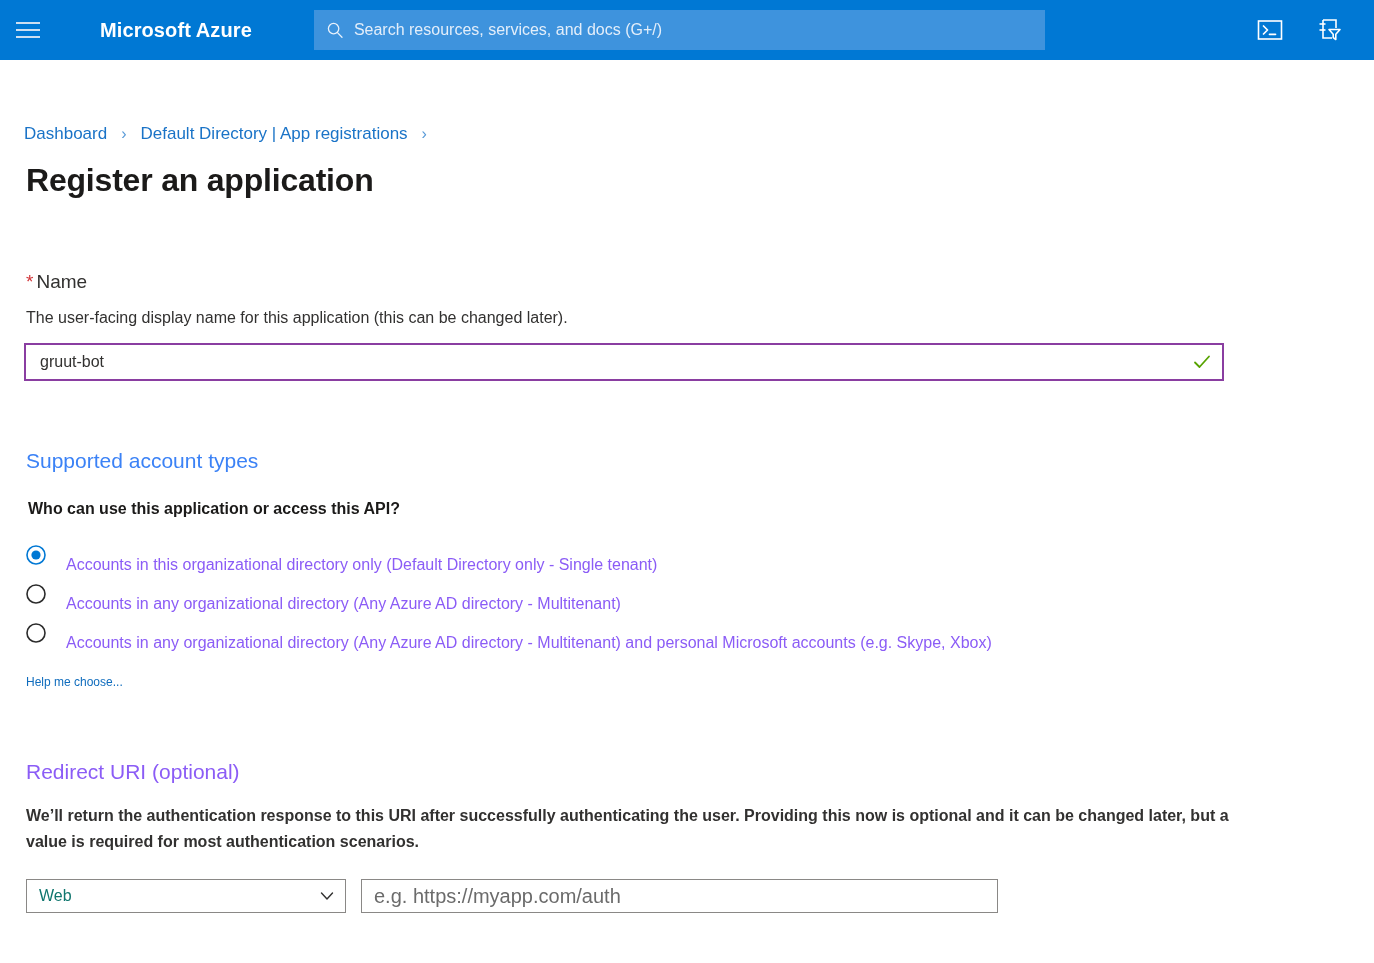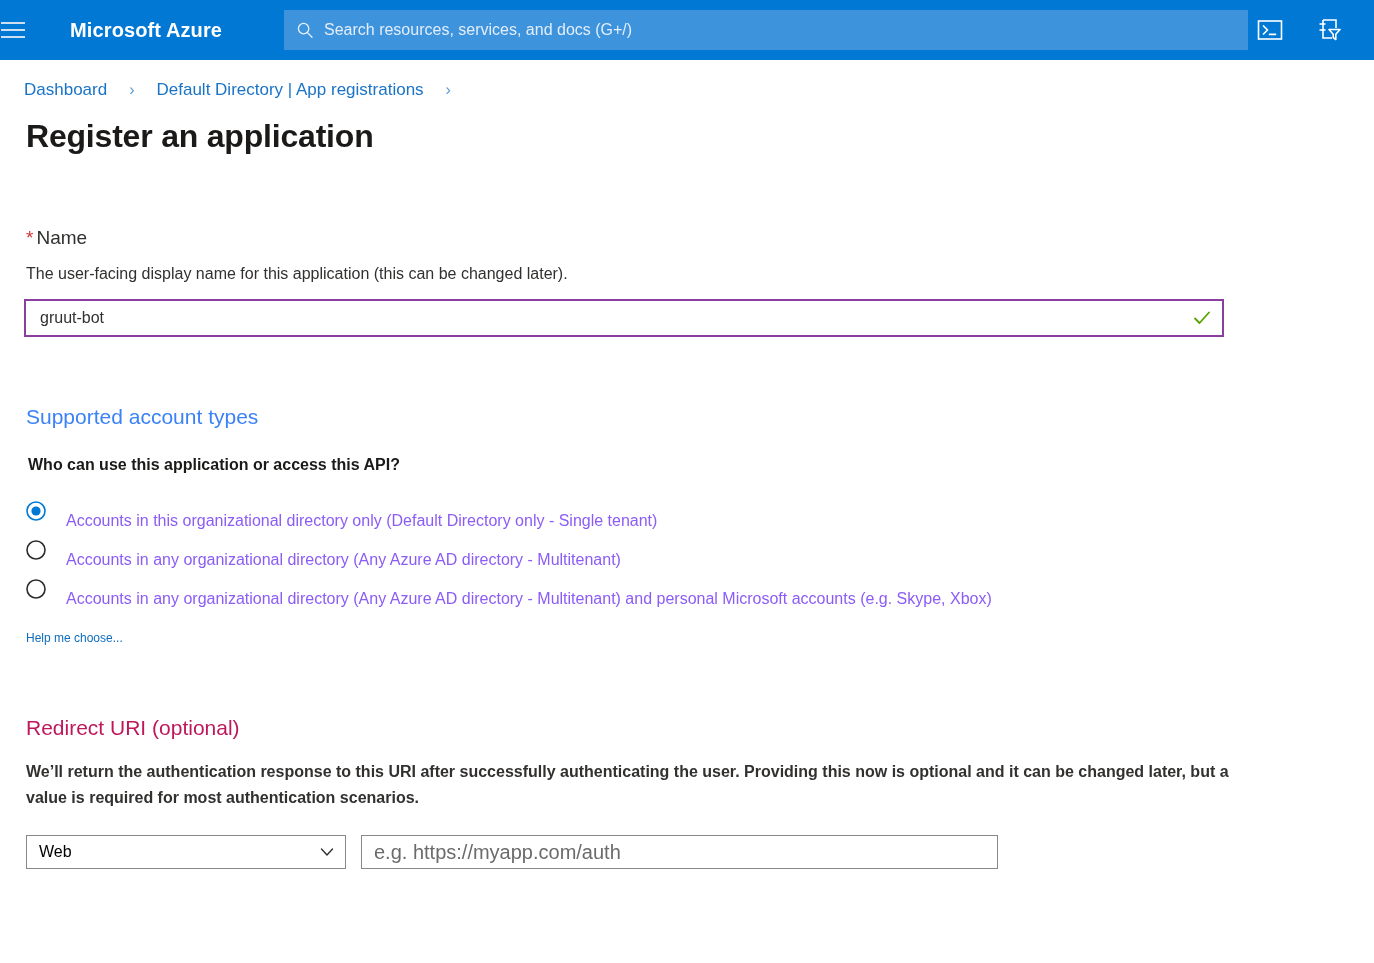--- a/index.html
+++ b/index.html
@@ -45,21 +45,21 @@
     font-weight: 600;
     letter-spacing: 0.1px;
     margin-left: 44px;
     margin-right: 0;
     white-space: nowrap;
     cursor: pointer;
   }
   .searchwrap {
     flex: 0 0 auto;
     margin-left: 62px;
-    width: 964px;
+    width: 731px;
     height: 40px;
     background: #3e93dd;
     display: flex;
     align-items: center;
     padding: 0 12px;
     cursor: text;
   }
   .searchwrap svg { flex: 0 0 auto; margin-right: 10px; }
   .search-input {
     background: transparent;
@@ -88,24 +88,25 @@
     cursor: pointer;
   }
 
   
   .page {
     padding: 0 24px;
   }
   .breadcrumb {
     display: flex;
     align-items: center;
-    gap: 22px;
+    gap: 14px;
     font-size: 17px;
     padding-top: 20px;
     color: #0f6cbd;
+    margin-top: 44px;
   }
   .crumb {
     color: #1a73c7;
     cursor: pointer;
     white-space: nowrap;
   }
   .crumb-sep {
     color: #5a9bd8;
     font-size: 16px;
     line-height: 1;
@@ -196,21 +197,21 @@
   .link {
     display: inline-block;
     color: #0f6cbd;
     font-size: 12px;
     margin: 23px 0 0 2px;
     cursor: pointer;
   }
 
   .section-title-2 {
     font-size: 21px;
-    color: #be185d;
+    color: #8b5cf6;
     margin: 70px 0 1px 2px;
     font-weight: 400;
   }
   .paragraph {
     font-size: 16px;
     color: #323130;
     line-height: 1.6;
     margin: 19px 0 0 2px;
     max-width: 1205px;
     font-weight: bold;
@@ -229,21 +230,21 @@
     border: 1px solid #8a8886;
     background: #ffffff;
     display: flex;
     align-items: center;
     justify-content: space-between;
     padding: 0 10px 0 12px;
     cursor: pointer;
   }
   .select-value {
     font-size: 16px;
-    color: #000000;
+    color: #0f766e;
   }
   .uri-input-box {
     width: 637px;
     height: 34px;
     border: 1px solid #8a8886;
     background: #ffffff;
     display: flex;
     align-items: center;
     padding: 0 12px;
   }

